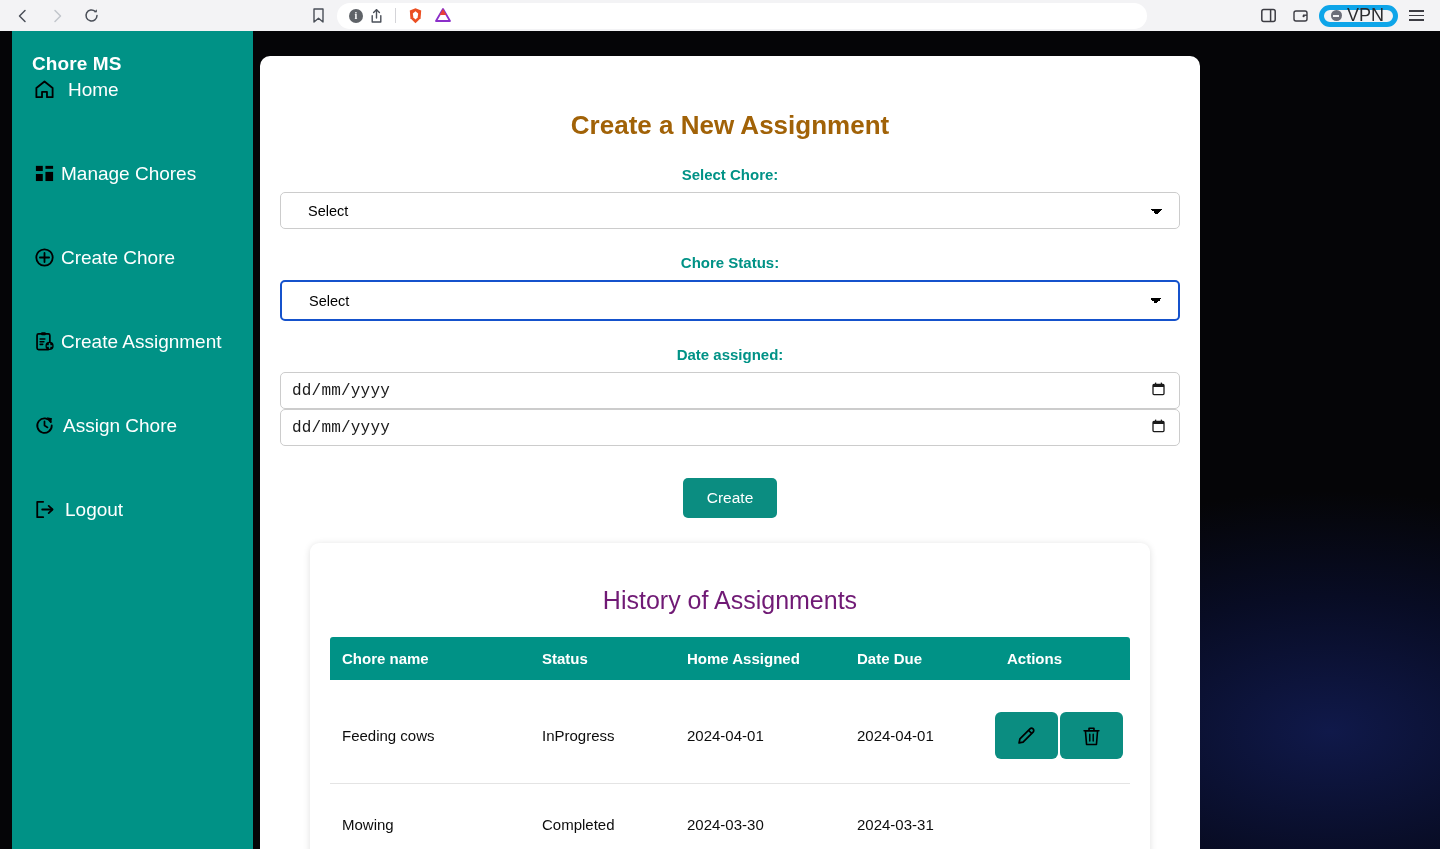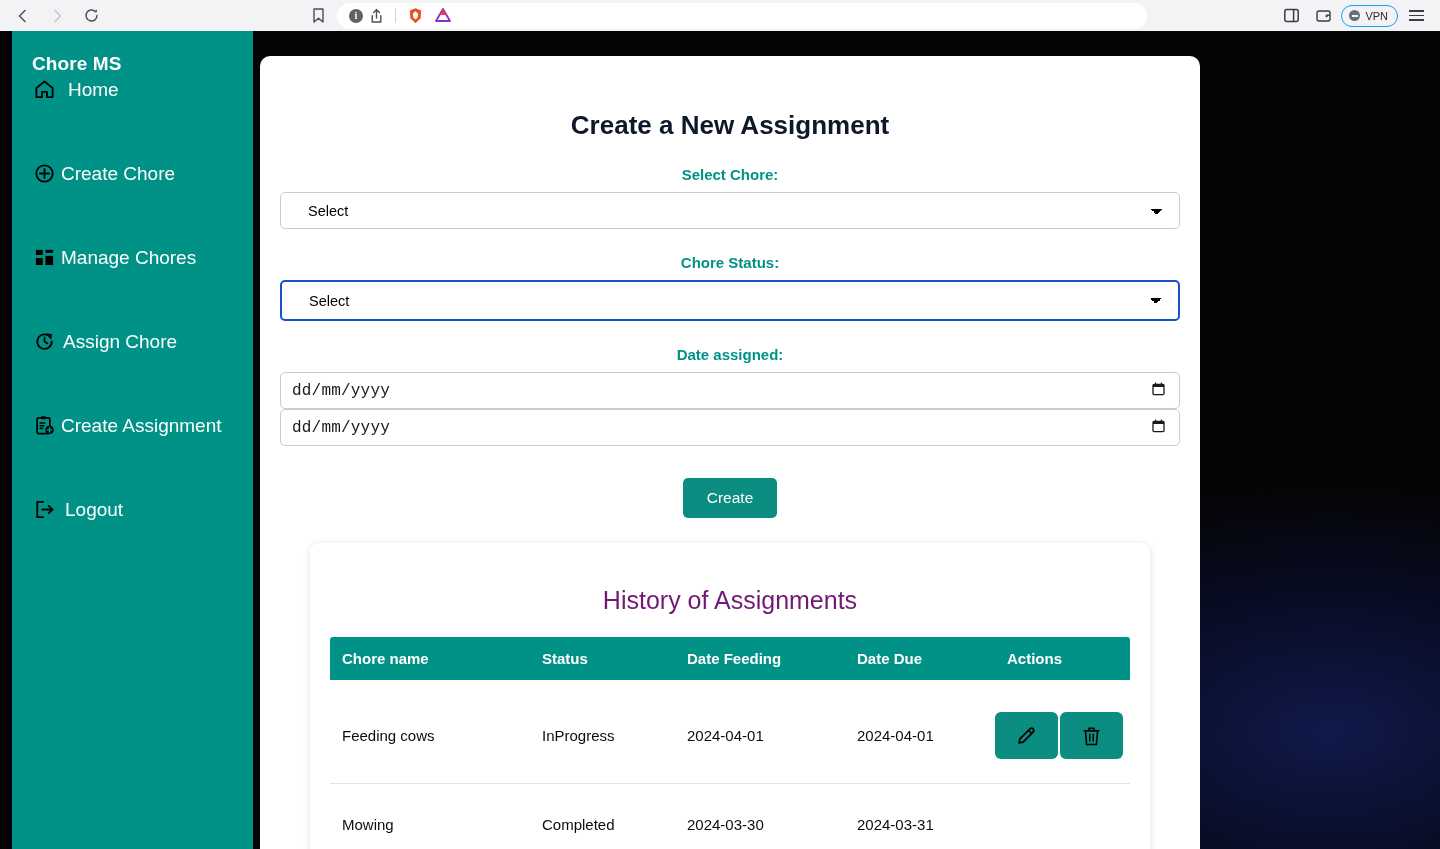--- a/index.html
+++ b/index.html
@@ -76,22 +76,22 @@
     margin-left: auto; padding-right: 10px;
   }
   .chrome-icon {
     width: 28px; height: 26px;
     display: flex; align-items: center; justify-content: center;
     cursor: pointer;
   }
   .vpn-pill {
     display: flex; align-items: center; gap: 5px;
     height: 22px; padding: 0 9px 0 7px;
-    border: 1px solid #0ea5e9; border-radius: 11px;
-    font-size: 11px; color: #2b2b2e;
+    border: 5px solid #0ea5e9; border-radius: 11px;
+    font-size: 18px; color: #2b2b2e;
     background: #f3f3f5;
     cursor: pointer;
   }
   .vpn-dot {
     width: 11px; height: 11px; border-radius: 50%;
     background: #6b6d78; position: relative;
   }
   .vpn-dot::after {
     content: ""; position: absolute;
     left: 2.5px; top: 5px; width: 6px; height: 1.5px; background: #f3f3f5;
@@ -151,21 +151,21 @@
     width: 940px; height: 793px;
     background: #ffffff;
     border-radius: 10px 10px 0 0;
     padding: 0;
     overflow: hidden;
   }
   .form-wrap { padding: 0 20px; }
 
   .page-title {
     text-align: center;
-    color: #0f172a;
+    color: #a16207;
     font-size: 26px;
     font-weight: 700;
     margin: 0;
     padding: 54px 0 0 0;
   }
 
   .field-label {
     display: block;
     text-align: center;
     color: #009286;
@@ -384,61 +384,61 @@
           <svg width="21" height="21" viewBox="0 0 22 22">
             <path d="M2.5 9.5 L11 2.6 L19.5 9.5 V19 H13.6 V13.4 H8.4 V19 H2.5 Z" fill="none" stroke="#000" stroke-width="1.9" stroke-linejoin="round" stroke-linecap="round"></path>
           </svg>
         </span>
         <span class="nav-label">Home</span>
       </a>
 
       <a class="nav-item">
         <span class="nav-icon">
           <svg width="21" height="21" viewBox="0 0 22 22">
-            <circle cx="11" cy="11" r="8.6" fill="none" stroke="#000" stroke-width="1.9"></circle>
-            <path d="M11 6.2 V15.8 M6.2 11 H15.8" stroke="#000" stroke-width="1.9" stroke-linecap="round"></path>
-          </svg>
-        </span>
-        <span class="nav-label">Create Chore</span>
-      </a>
-
-      <a class="nav-item">
-        <span class="nav-icon">
-          <svg width="21" height="21" viewBox="0 0 22 22">
             <rect x="2" y="3" width="7.2" height="5.4" fill="#000"></rect>
             <rect x="12" y="3" width="8" height="3.1" fill="#000"></rect>
             <rect x="2" y="11.5" width="7.2" height="7.4" fill="#000"></rect>
             <rect x="12" y="9.3" width="8" height="9.6" fill="#000"></rect>
           </svg>
         </span>
         <span class="nav-label">Manage Chores</span>
       </a>
 
-      <a class="nav-item assign">
+      <a class="nav-item">
         <span class="nav-icon">
           <svg width="21" height="21" viewBox="0 0 22 22">
-            <path d="M17.6 7.4 A7.6 7.6 0 1 0 18.6 11" fill="none" stroke="#000" stroke-width="1.9" stroke-linecap="round"></path>
-            <path d="M13.4 2.4 L18.9 3.4 L17.9 8.6 Z" fill="#000"></path>
-            <path d="M11 6.6 V11 L14.2 13" fill="none" stroke="#000" stroke-width="1.8" stroke-linecap="round" stroke-linejoin="round"></path>
-          </svg>
-        </span>
-        <span class="nav-label">Assign Chore</span>
+            <circle cx="11" cy="11" r="8.6" fill="none" stroke="#000" stroke-width="1.9"></circle>
+            <path d="M11 6.2 V15.8 M6.2 11 H15.8" stroke="#000" stroke-width="1.9" stroke-linecap="round"></path>
+          </svg>
+        </span>
+        <span class="nav-label">Create Chore</span>
       </a>
 
       <a class="nav-item">
         <span class="nav-icon">
           <svg width="21" height="21" viewBox="0 0 22 22">
             <rect x="3.2" y="3" width="13.4" height="16.4" rx="1.6" fill="none" stroke="#000" stroke-width="1.8"></rect>
             <rect x="7.4" y="1.2" width="5" height="3.2" rx="1" fill="#000"></rect>
             <path d="M6.4 8.4 H11.4 M6.4 11.2 H10.4 M6.4 14 H9.2" stroke="#000" stroke-width="1.6" stroke-linecap="round"></path>
             <circle cx="16.3" cy="15.6" r="4.3" fill="#000"></circle>
             <path d="M16.3 13.4 V17.8 M14.1 15.6 H18.5" stroke="#009286" stroke-width="1.6" stroke-linecap="round"></path>
           </svg>
         </span>
         <span class="nav-label">Create Assignment</span>
+      </a>
+
+      <a class="nav-item assign">
+        <span class="nav-icon">
+          <svg width="21" height="21" viewBox="0 0 22 22">
+            <path d="M17.6 7.4 A7.6 7.6 0 1 0 18.6 11" fill="none" stroke="#000" stroke-width="1.9" stroke-linecap="round"></path>
+            <path d="M13.4 2.4 L18.9 3.4 L17.9 8.6 Z" fill="#000"></path>
+            <path d="M11 6.6 V11 L14.2 13" fill="none" stroke="#000" stroke-width="1.8" stroke-linecap="round" stroke-linejoin="round"></path>
+          </svg>
+        </span>
+        <span class="nav-label">Assign Chore</span>
       </a>
 
       <a class="nav-item logout">
         <span class="nav-icon">
           <svg width="21" height="21" viewBox="0 0 22 22">
             <path d="M9.6 3 H3.4 V19 H9.6" fill="none" stroke="#000" stroke-width="1.9" stroke-linecap="round" stroke-linejoin="round"></path>
             <path d="M8.6 11 H19" stroke="#000" stroke-width="1.9" stroke-linecap="round"></path>
             <path d="M15.4 7.2 L19.4 11 L15.4 14.8" fill="none" stroke="#000" stroke-width="1.9" stroke-linecap="round" stroke-linejoin="round"></path>
           </svg>
         </span>
@@ -491,21 +491,21 @@
       <button class="create-btn">Create</button>
     </div>
 
     <section class="history-card">
       <h2 class="history-title">History of Assignments</h2>
       <table>
         <thead>
           <tr>
             <th class="col-chore">Chore name</th>
             <th class="col-status">Status</th>
-            <th class="col-assigned">Date Feeding</th>
+            <th class="col-assigned">Home Assigned</th>
             <th class="col-due">Date Due</th>
             <th class="col-actions">Actions</th>
           </tr>
         </thead>
         <tbody>
           <tr>
             <td>Feeding cows</td>
             <td>InProgress</td>
             <td>2024-04-01</td>
             <td>2024-04-01</td>

